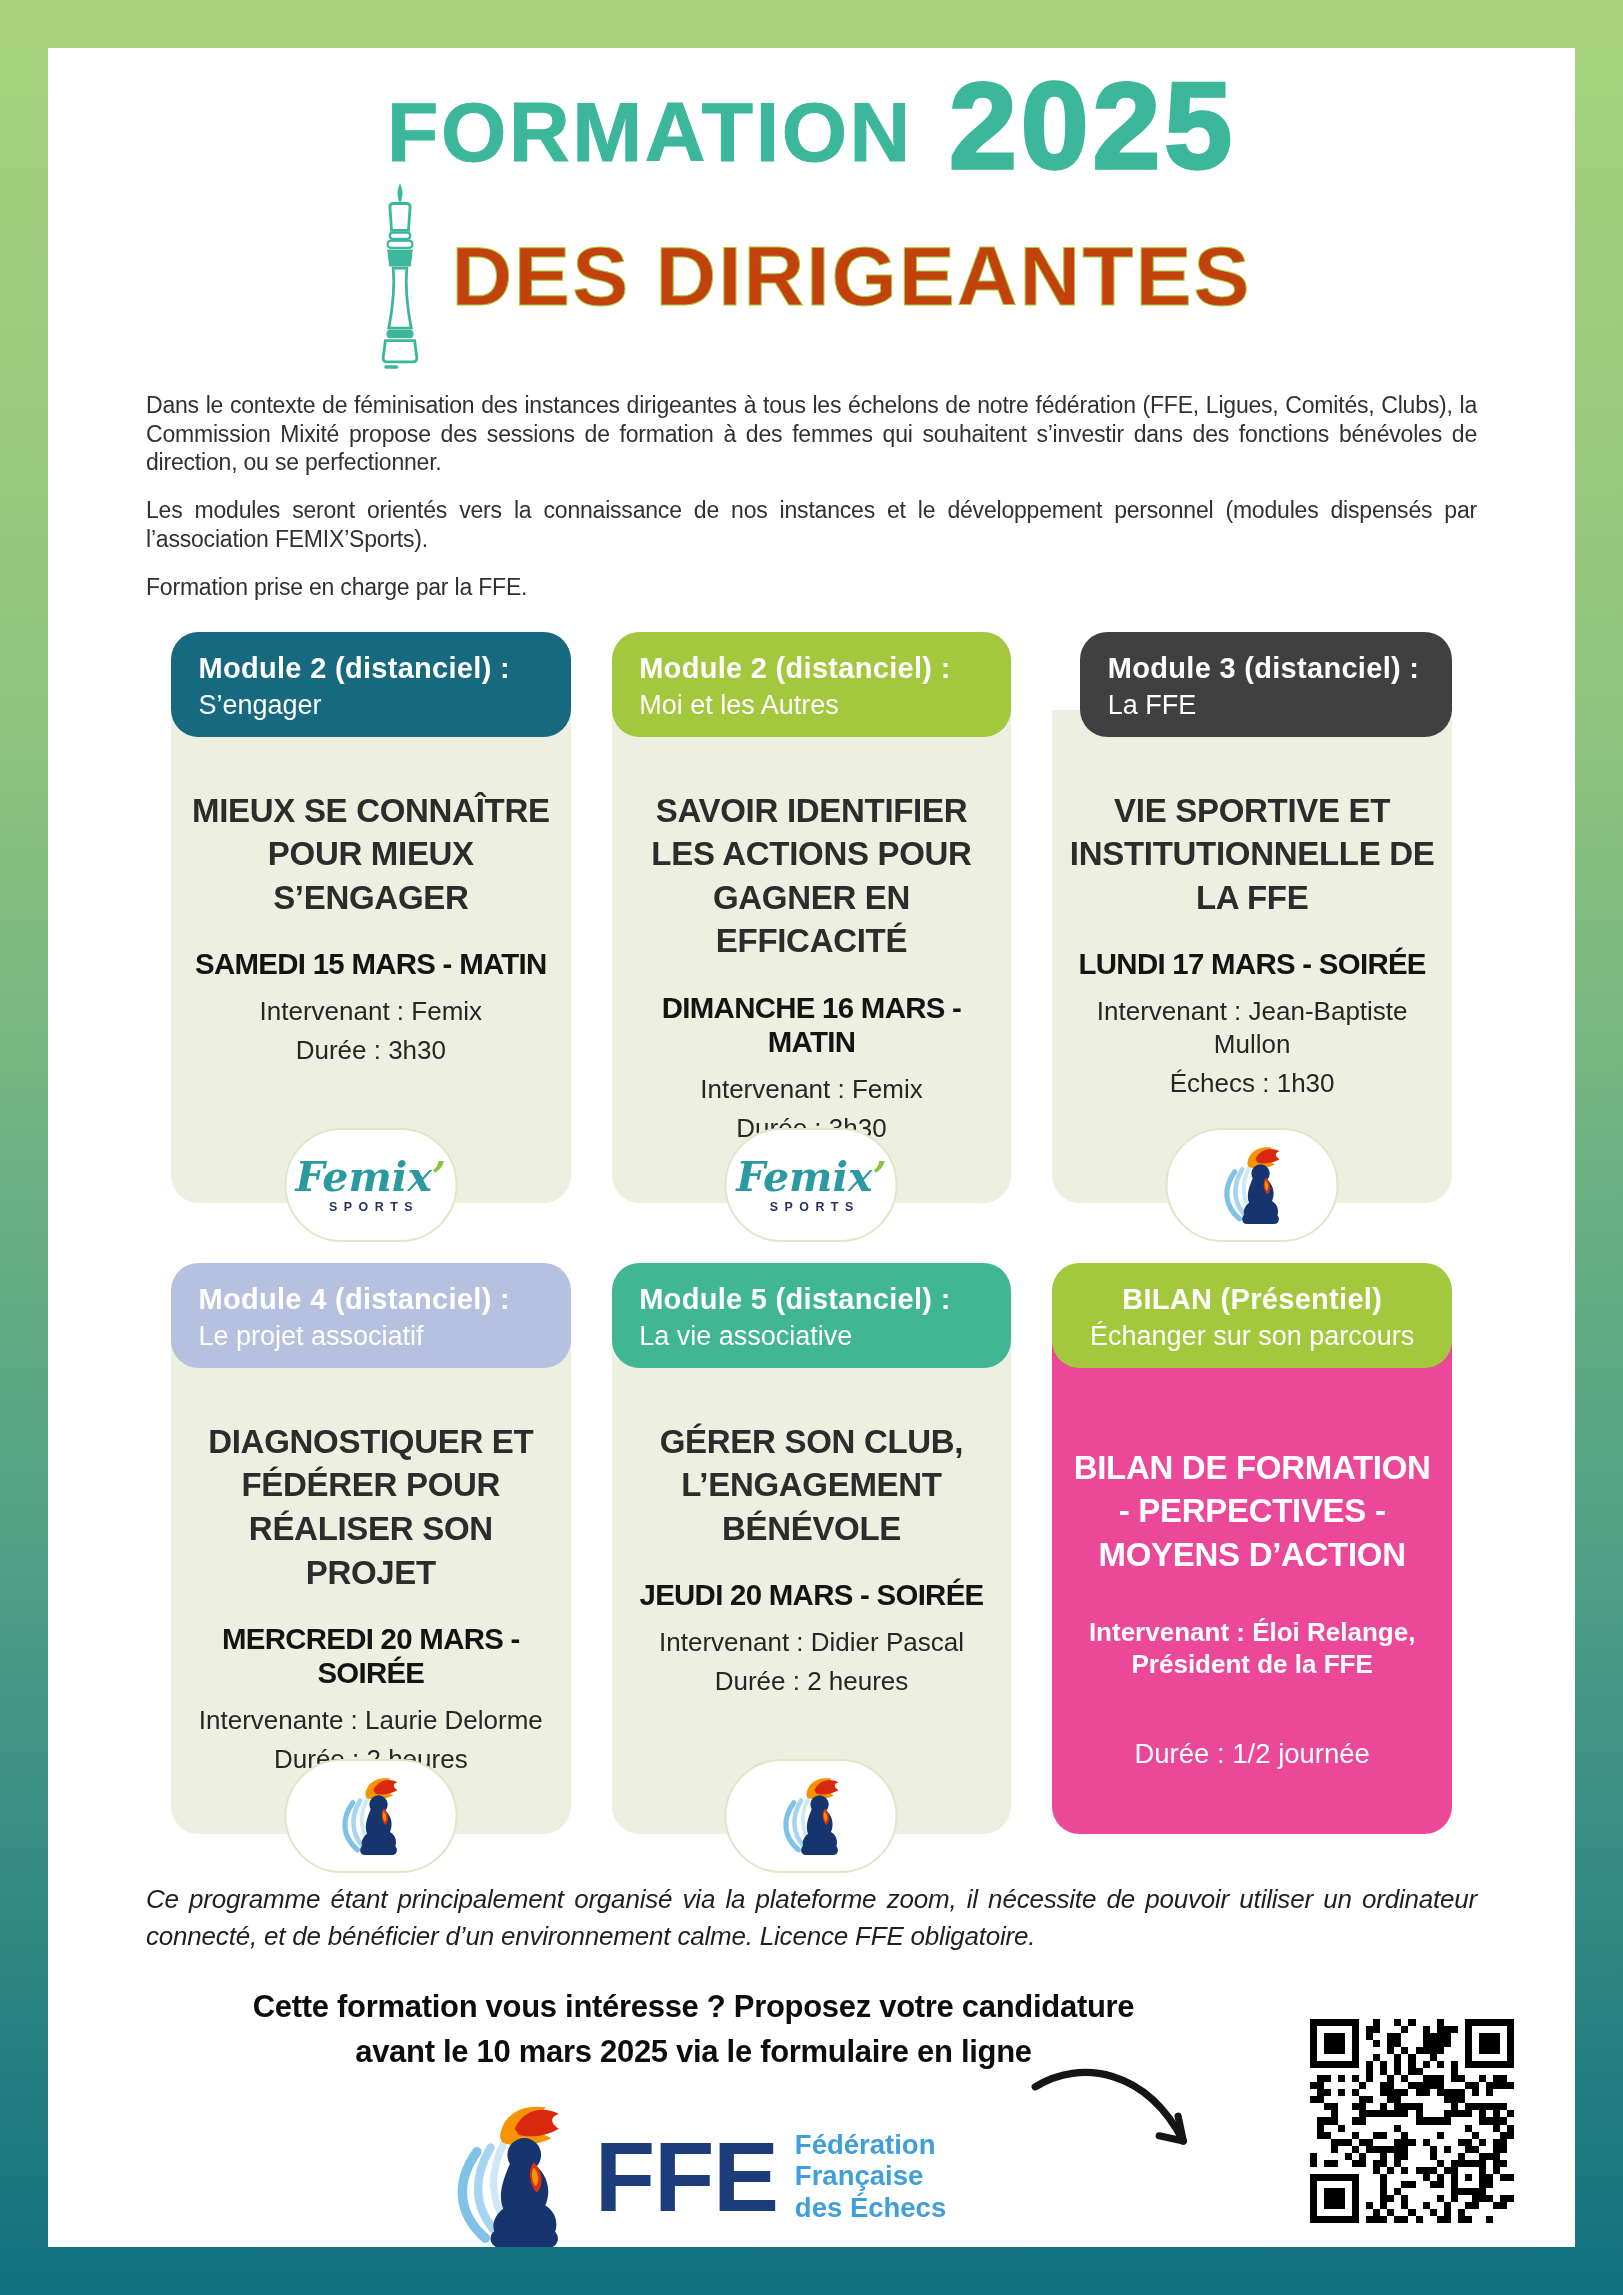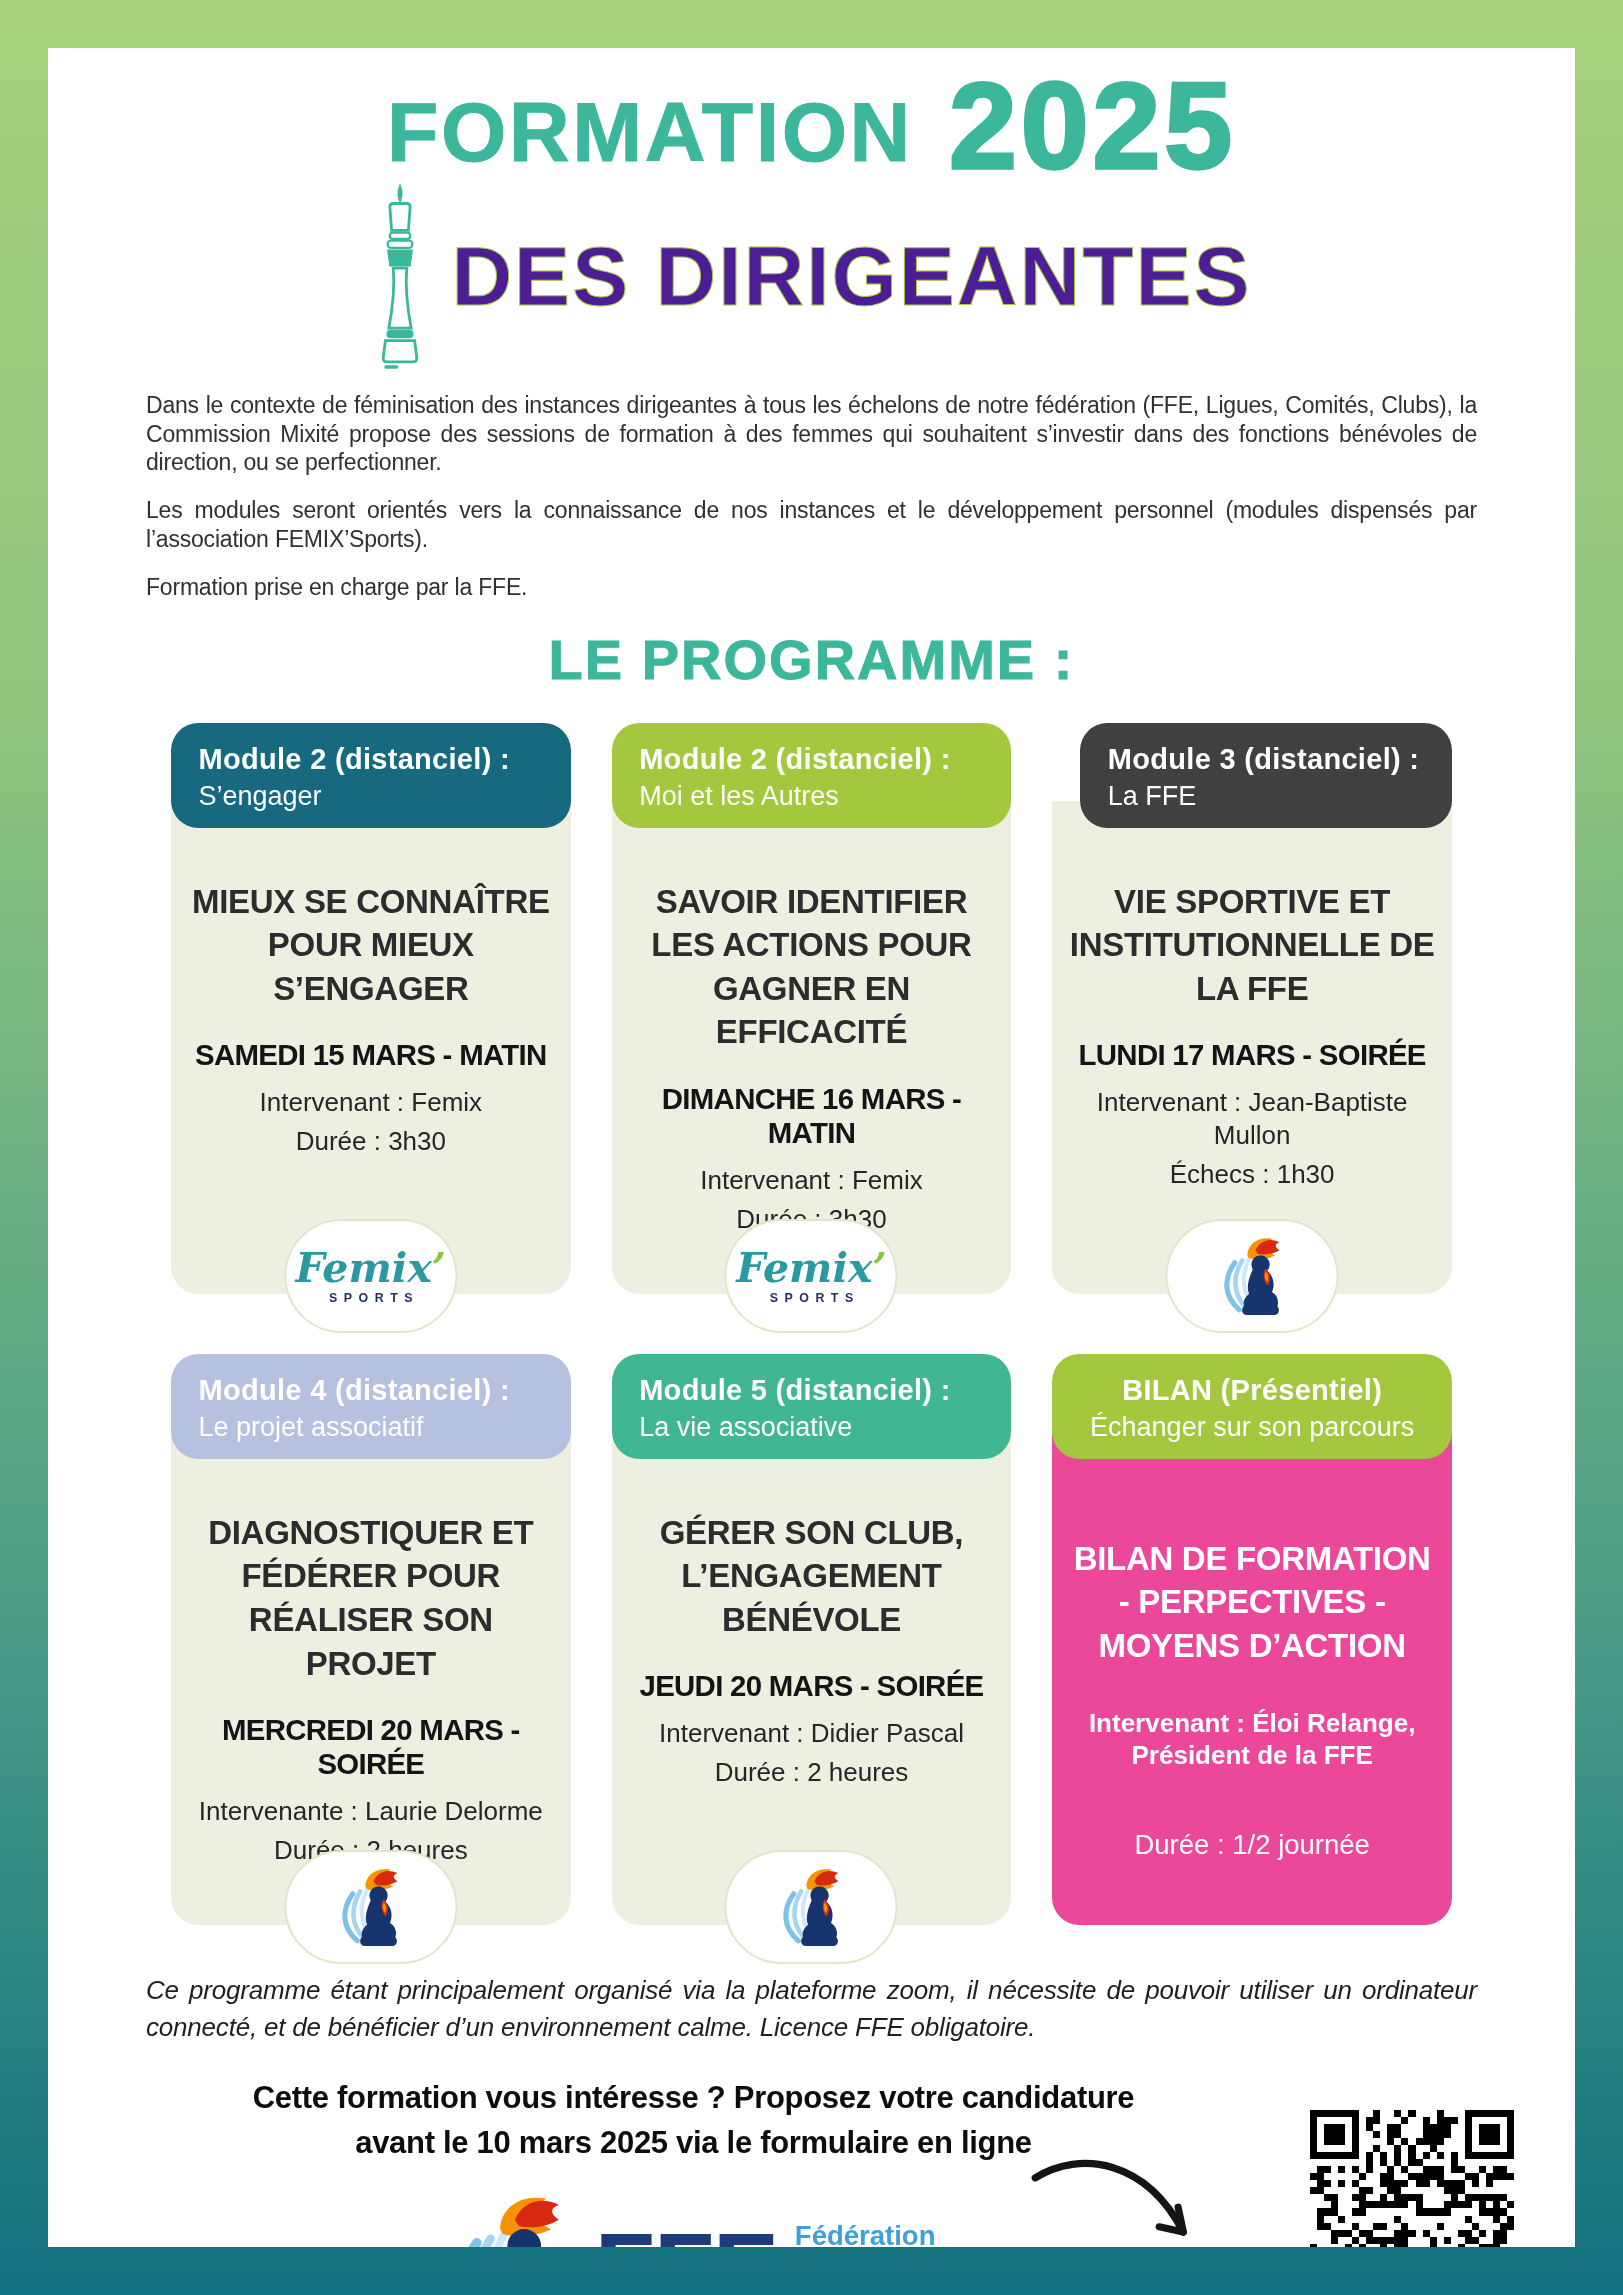--- a/index.html
+++ b/index.html
@@ -7,21 +7,21 @@
     background:linear-gradient(180deg,#a8d27d 0%,#8ec47e 32%,#4fa086 68%,#11707f 100%);}
   .content{background:#ffffff;width:100%;height:100%;box-sizing:border-box;overflow:hidden;
     font-family:"Liberation Sans",sans-serif;color:#2e2e2e;position:relative;}
 
   
   .title-row1{display:flex;justify-content:center;align-items:flex-end;gap:36px;margin-top:31px;}
   .t-formation{font-size:84px;font-weight:700;color:#3cb79b;letter-spacing:2.6px;-webkit-text-stroke:1px #3cb79b;line-height:1;}
   .t-year{font-size:122px;font-weight:700;color:#3cb79b;-webkit-text-stroke:3.3px #3cb79b;line-height:.78;letter-spacing:3.9px;}
   .title-row2{display:flex;justify-content:center;align-items:center;gap:22px;margin-top:3.9px;height:196px;}
   .chess-icon{height:191px;width:58px;flex:0 0 auto;}
-  .t-dirigeantes{font-size:84px;font-weight:700;color:#4c1d95;letter-spacing:2px;-webkit-text-stroke:1px #a6cc3f;line-height:1;}
+  .t-dirigeantes{font-size:84px;font-weight:700;color:#c2410c;letter-spacing:2px;-webkit-text-stroke:1px #a6cc3f;line-height:1;}
 
   
   .intro{margin:17px 98px 0;}
   .intro p{font-size:23px;line-height:1.24;text-align:justify;margin:0 0 19.6px;color:#303030;letter-spacing:-0.2px;}
   .intro p:last-child{margin-bottom:4px;}
 
   
   .programme{margin-top:26px;text-align:center;font-size:56px;font-weight:700;color:#3cb79b;
     letter-spacing:2px;-webkit-text-stroke:1px #3cb79b;}
 
@@ -105,21 +105,20 @@
         </svg>
       <div class="t-dirigeantes">DES DIRIGEANTES</div>
     </div>
 
     <div class="intro">
       <p>Dans le contexte de féminisation des instances dirigeantes à tous les échelons de notre fédération (FFE, Ligues, Comités, Clubs), la Commission Mixité propose des sessions de formation à des femmes qui souhaitent s’investir dans des fonctions bénévoles de direction, ou se perfectionner.</p>
       <p>Les modules seront orientés vers la connaissance de nos instances et le développement personnel (modules dispensés par l’association FEMIX’Sports).</p>
       <p>Formation prise en charge par la FFE.</p>
     </div>
 
-    <div class="programme">LE PROGRAMME :</div>
 
     <div class="cards" id="cards">
   <div class="card">
     <div class="card-header" style="background-color: rgb(22, 105, 126);">
       <div class="mh-bold">Module 2 (distanciel) :</div>
       <div class="mh-sub">S’engager</div>
     </div>
     <div class="card-body">
       <div class="card-title">MIEUX SE CONNAÎTRE POUR MIEUX S’ENGAGER</div>
       <div class="card-date">SAMEDI 15 MARS - MATIN</div>

